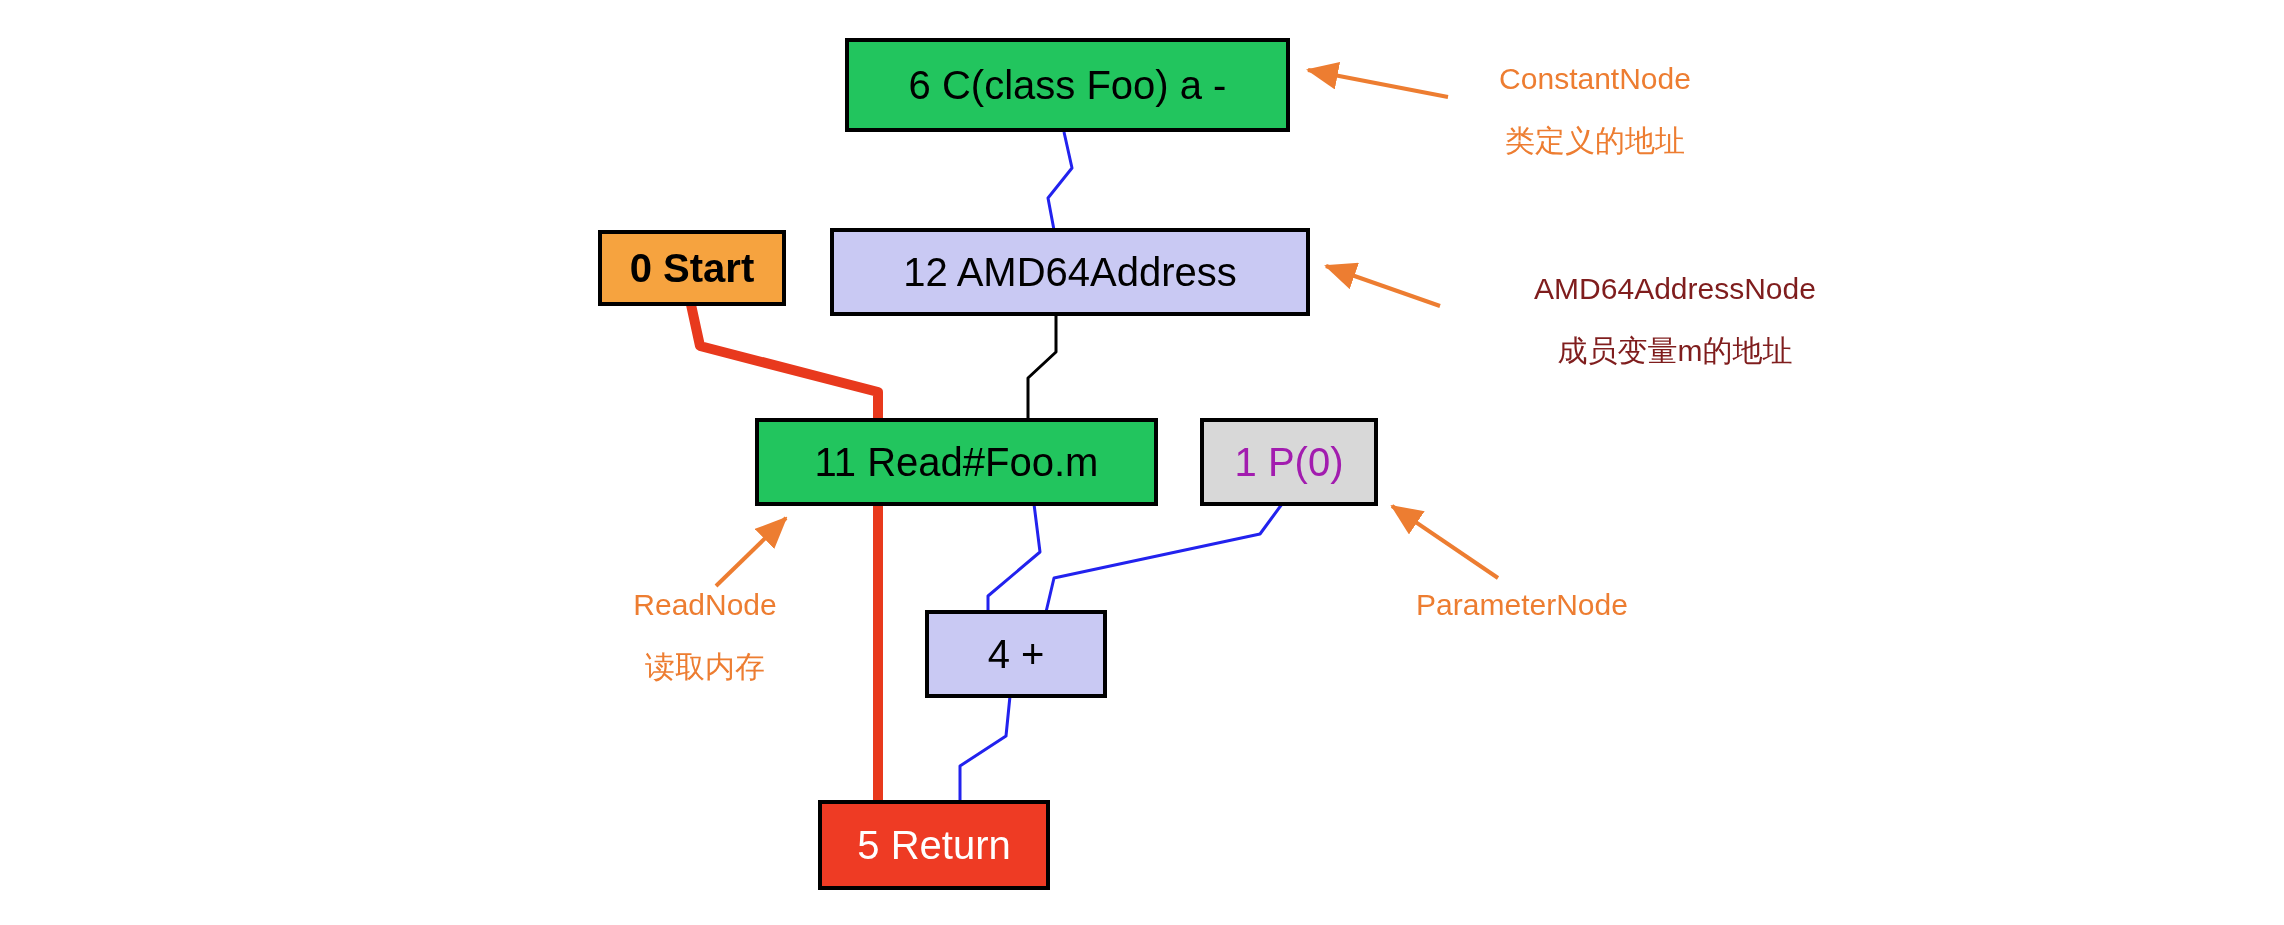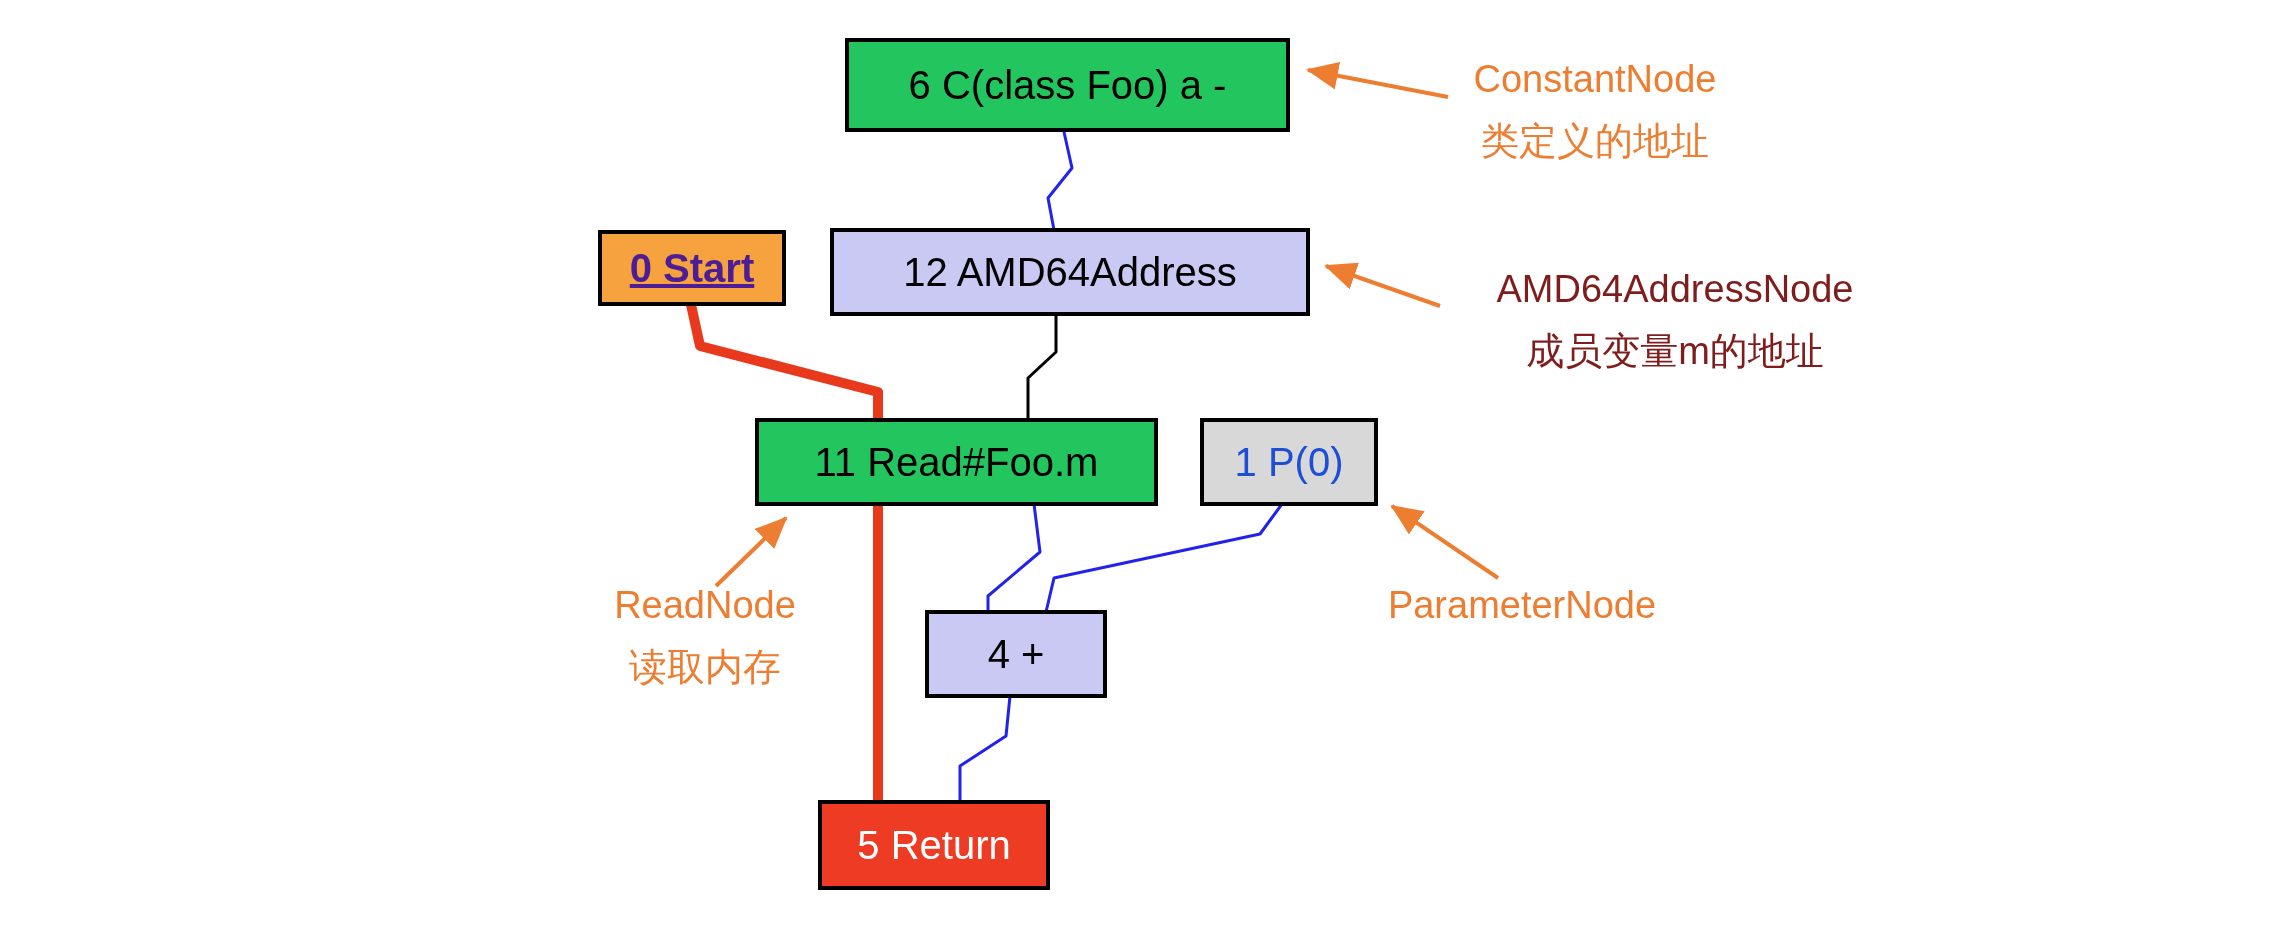--- a/index.html
+++ b/index.html
@@ -32,21 +32,21 @@
   #n-constant { left: 845px; top: 38px;  width: 445px; height: 94px; }
   #n-start    { left: 598px; top: 230px; width: 188px; height: 76px; font-weight: bold; }
   #n-address  { left: 830px; top: 228px; width: 480px; height: 88px; }
   #n-read     { left: 755px; top: 418px; width: 403px; height: 88px; }
   #n-param    { left: 1200px; top: 418px; width: 178px; height: 88px; }
   #n-add      { left: 925px; top: 610px; width: 182px; height: 88px; }
   #n-return   { left: 818px; top: 800px; width: 232px; height: 90px; }
   .note {
     position: absolute;
     text-align: center;
-    font-size: 38px;
+    font-size: 30px;
     line-height: 62px;
     white-space: nowrap;
   }
   #note-constant { left: 1395px; top: 48px;  width: 400px; }
   #note-address  { left: 1435px; top: 258px; width: 480px; }
   #note-read     { left: 560px;  top: 574px; width: 290px; }
   #note-param    { left: 1337px; top: 574px; width: 370px; }
 </style>
 </head>
 <body>
@@ -76,33 +76,33 @@
     <path class="edge" d="M 1440 306 L 1326 266" stroke-width="4" marker-end="url(#arrowhead)" stroke="#ed7d31"></path>
     <path class="edge" d="M 716 586 L 786 518" stroke-width="4" marker-end="url(#arrowhead)" stroke="#ed7d31"></path>
     <path class="edge" d="M 1498 578 L 1392 506" stroke-width="4" marker-end="url(#arrowhead)" stroke="#ed7d31"></path>
   </svg>
 
   <div class="node" id="n-constant" style="background-color: #22c55e;">
     <span class="node-label" style="color: rgb(0, 0, 0);">6 C(class Foo) a -</span>
   </div>
 
   <div class="node" id="n-start" style="background-color: rgb(246, 163, 63);">
-    <span class="node-label" style="color: #4c1d95; text-decoration: underline;">0 Start</span>
+    <span class="node-label" style="color: #000000;">0 Start</span>
   </div>
 
   <div class="node" id="n-address" style="background-color: rgb(201, 201, 243);">
     <span class="node-label" style="color: rgb(0, 0, 0);">12 AMD64Address</span>
   </div>
 
   <div class="node" id="n-read" style="background-color: #22c55e;">
     <span class="node-label" style="color: rgb(0, 0, 0);">11 Read#Foo.m</span>
   </div>
 
   <div class="node" id="n-param" style="background-color: rgb(216, 216, 216);">
-    <span class="node-label" style="color: #1d4ed8;">1 P(0)</span>
+    <span class="node-label" style="color: #a21caf;">1 P(0)</span>
   </div>
 
   <div class="node" id="n-add" style="background-color: rgb(201, 201, 243);">
     <span class="node-label" style="color: rgb(0, 0, 0);">4 +</span>
   </div>
 
   <div class="node" id="n-return" style="background-color: rgb(238, 59, 36); text-align: right;">
     <span class="node-label" style="color: rgb(255, 255, 255);">5 Return</span>
   </div>
 

